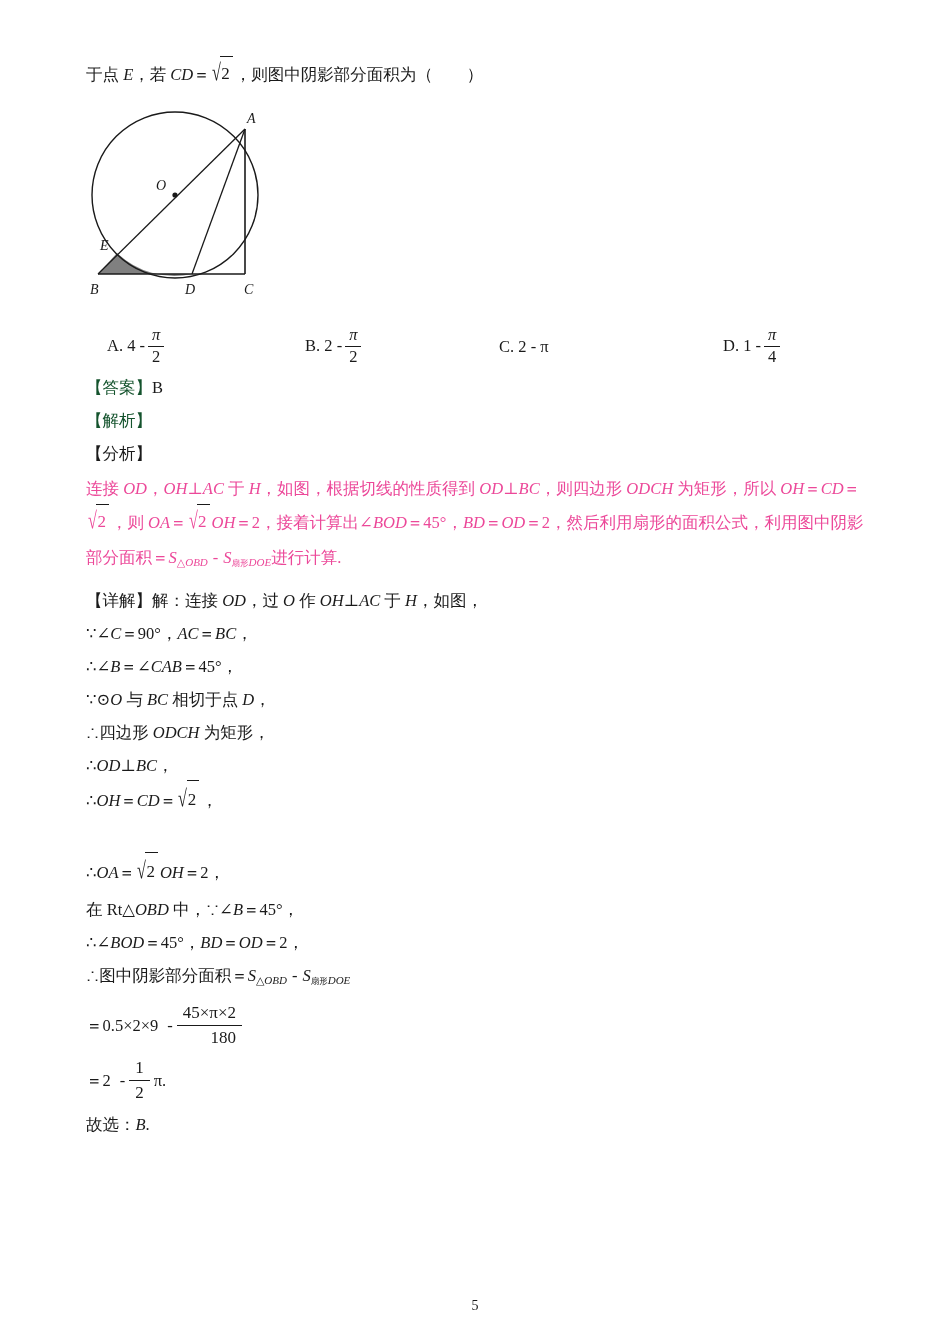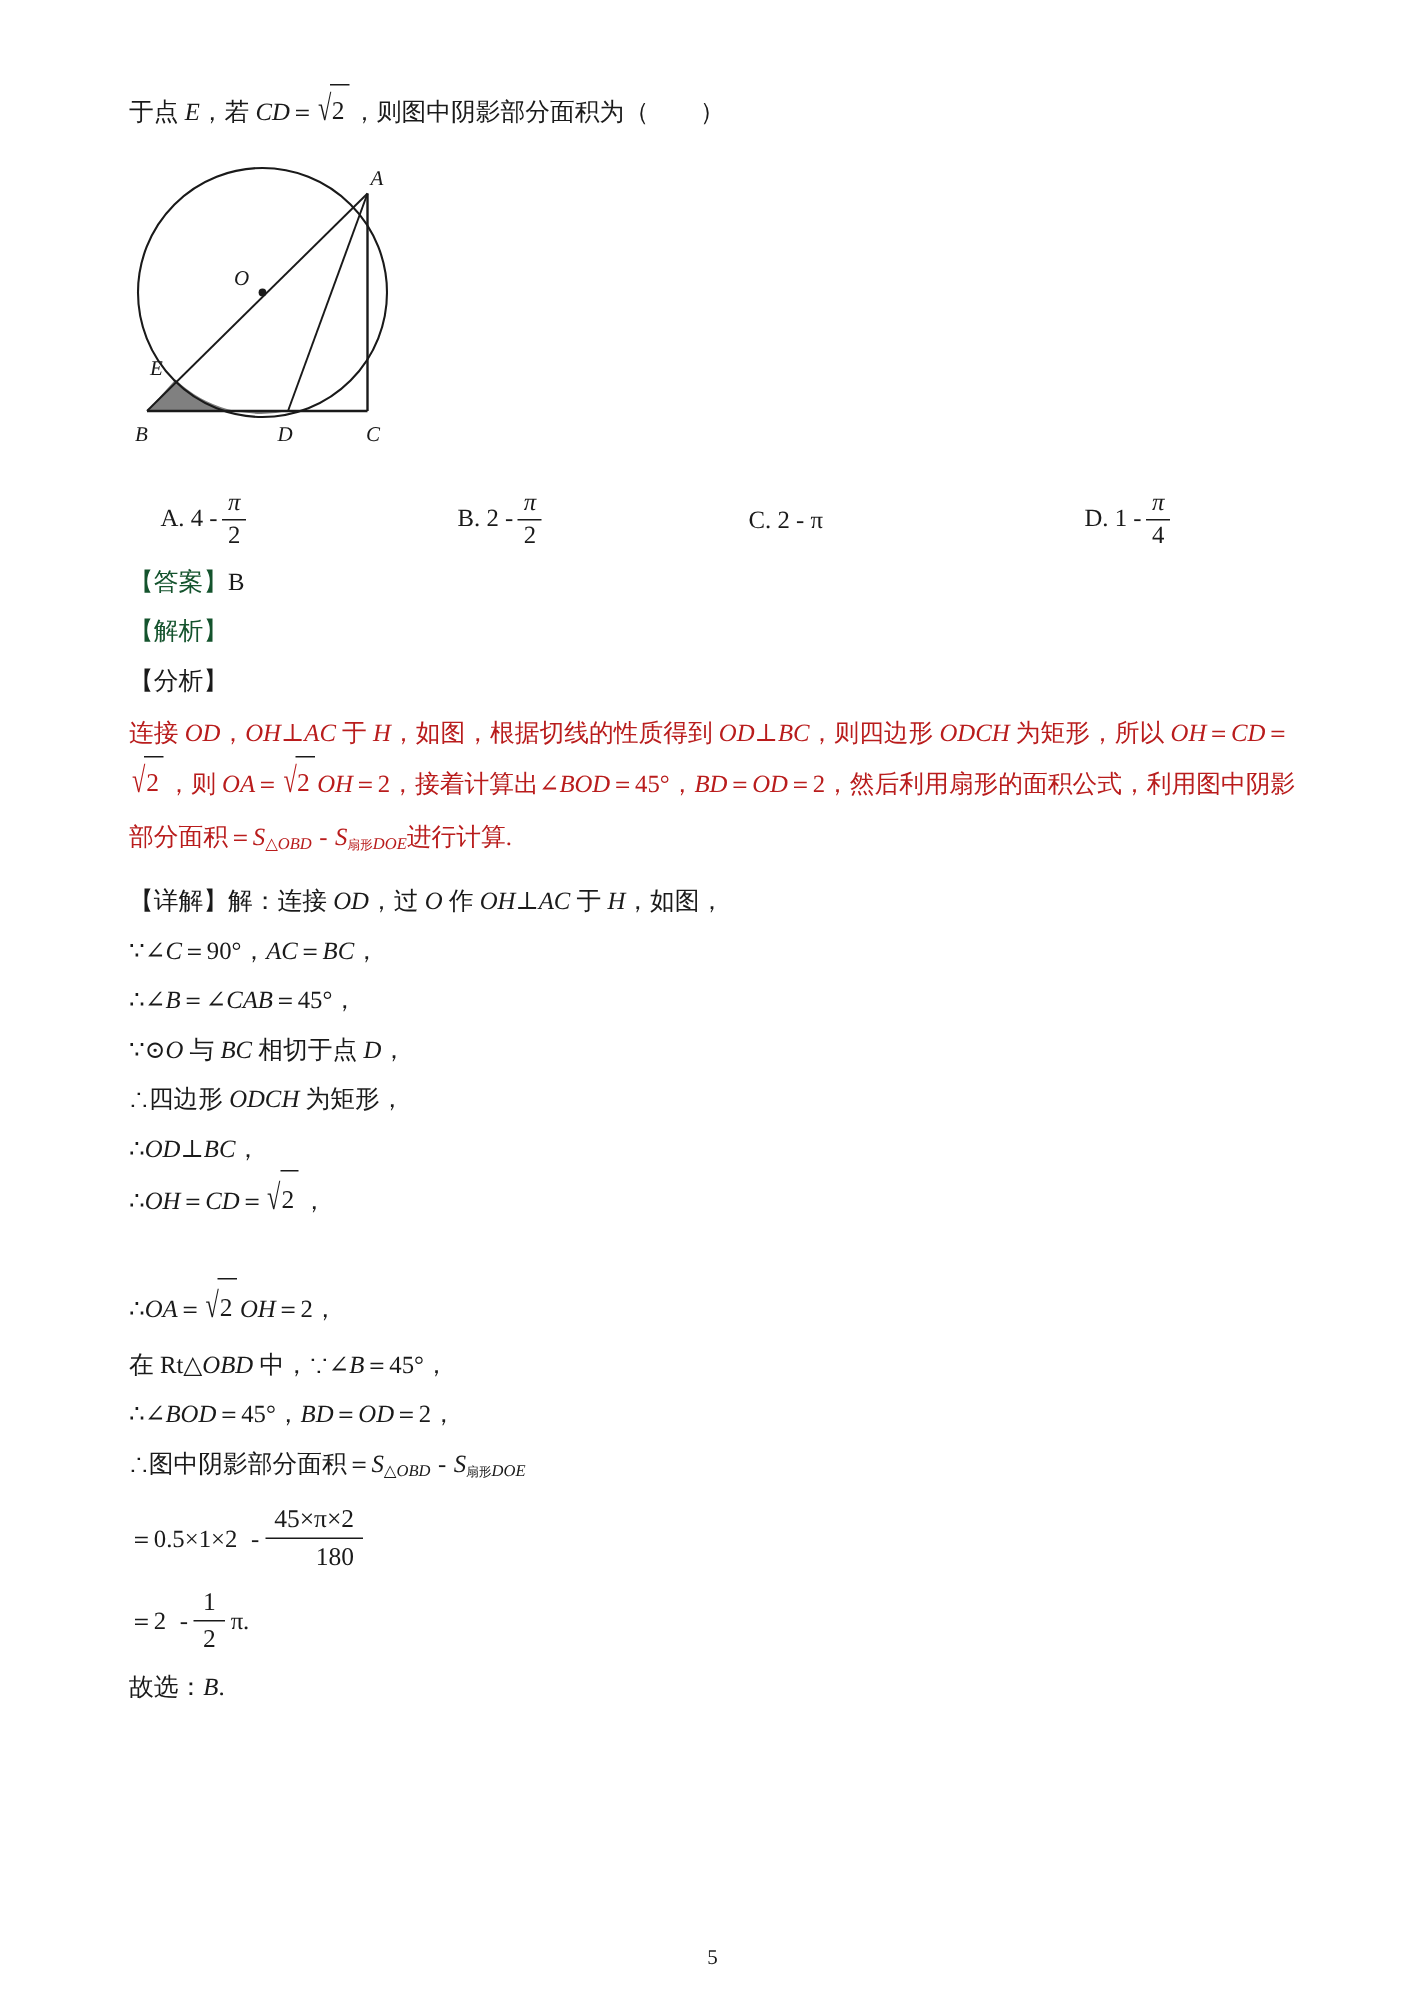--- a/index.html
+++ b/index.html
@@ -31,21 +31,21 @@
   
   .line {
     font-size: 16.5px;
     line-height: 33px;
     white-space: nowrap;
     color: #1a1a1a;
   }
   .para {
     font-size: 16.5px;
     line-height: 34px;
-    color: #b91c1c;
+    color: #ec4899;
   }
   .mi { font-style: italic; font-family: "Liberation Serif", serif; }
   .blue { color: #14532d; }
   .gap-s { display: inline-block; width: 5px; }
   .gap-m { display: inline-block; width: 9px; }
 
   
   .radical {
     display: inline-block;
     position: relative;
@@ -274,21 +274,21 @@
 
       <div class="line">
         <span>∴</span><span>∠</span><span class="mi">BOD</span><span>＝45°，</span><span class="mi">BD</span><span>＝</span><span class="mi">OD</span><span>＝2，</span>
       </div>
 
       <div class="line">
         <span>∴</span><span>图中阴影部分面积＝</span><span class="mi">S</span><span class="sub-small">△OBD</span><span class="gap-s"></span><span>-</span><span class="gap-s"></span><span class="mi">S</span><span class="sub-tiny">扇形</span><span class="sub-small">DOE</span>
       </div>
 
       <div class="line" style="line-height:56px;">
-        <span>＝0.5×1×2</span><span class="gap-m"></span><span>-</span><span class="dispfrac"><span class="num">45×π×2</span><span class="den">180</span></span>
+        <span>＝0.5×2×9</span><span class="gap-m"></span><span>-</span><span class="dispfrac"><span class="num">45×π×2</span><span class="den">180</span></span>
       </div>
 
       <div class="line" style="line-height:54px;">
         <span>＝2</span><span class="gap-m"></span><span>-</span><span class="dispfrac"><span class="num">1</span><span class="den">2</span></span><span>π.</span>
       </div>
 
       <div class="line">
         <span>故选：</span><span class="mi">B</span><span>.</span>
       </div>
 

